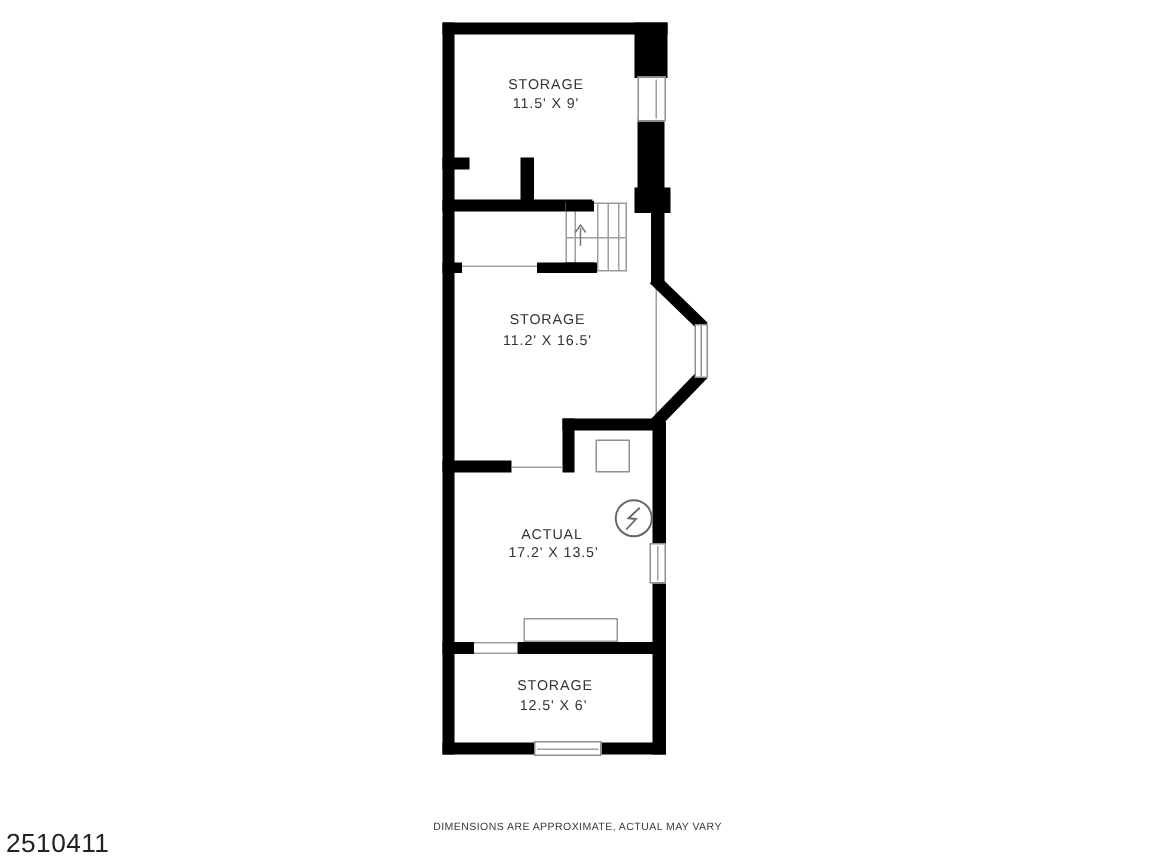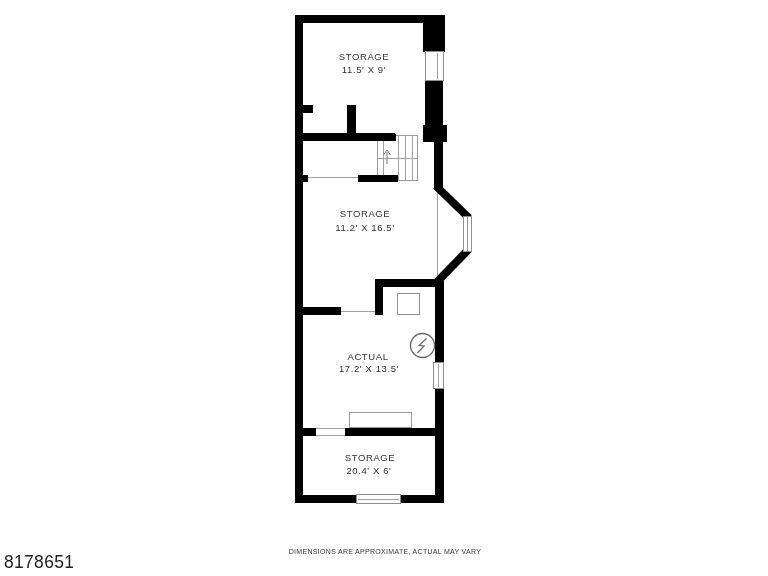--- a/index.html
+++ b/index.html
@@ -104,18 +104,18 @@
   <div class="label" style="left:364px;top:52px;">STORAGE</div>
   <div class="label" style="left:364px;top:65px;">11.5' X 9'</div>
 
   <div class="label" style="left:365px;top:209px;">STORAGE</div>
   <div class="label" style="left:365px;top:223px;">11.2' X 16.5'</div>
 
   <div class="label" style="left:368px;top:352px;">ACTUAL</div>
   <div class="label" style="left:369px;top:364px;">17.2' X 13.5'</div>
 
   <div class="label" style="left:370px;top:453px;">STORAGE</div>
-  <div class="label" style="left:369px;top:466px;">20.4' X 6'</div>
+  <div class="label" style="left:369px;top:466px;">12.5' X 6'</div>
 
   <div class="footer-text" style="left:385px;top:548px;">DIMENSIONS ARE APPROXIMATE, ACTUAL MAY VARY</div>
-  <div class="listing-id" style="left:4px;top:552px;">8178651</div>
+  <div class="listing-id" style="left:4px;top:552px;">2510411</div>
 
 </div>
 
 </body></html>

